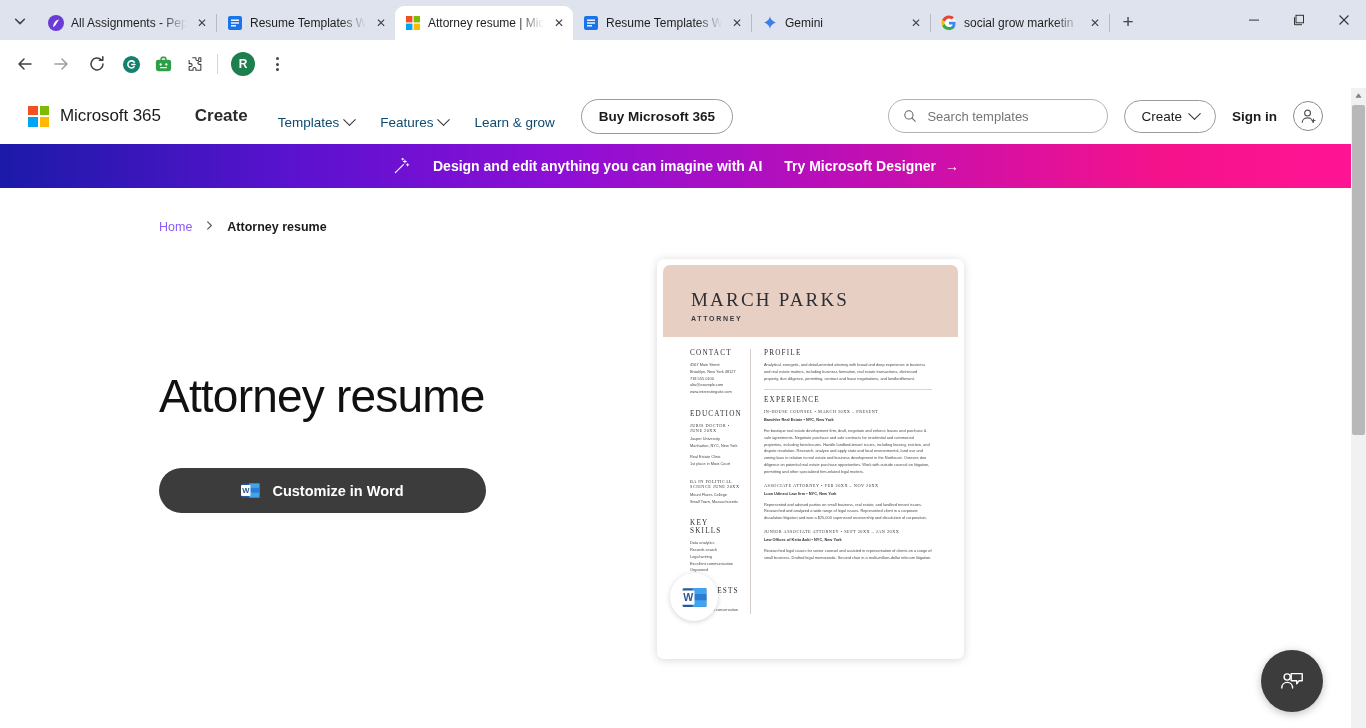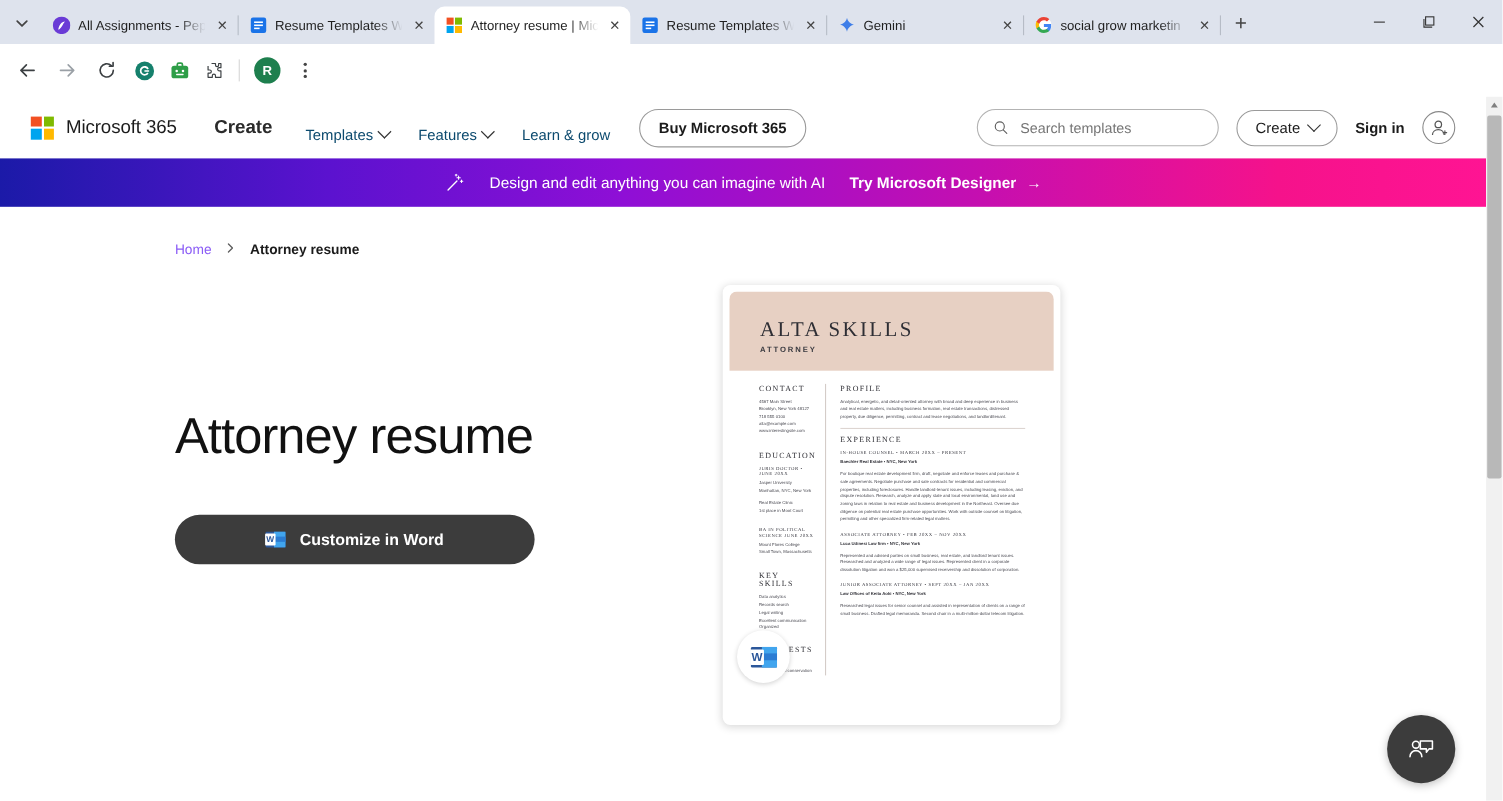--- a/index.html
+++ b/index.html
@@ -134,21 +134,21 @@
     width: 30px; height: 30px; border-radius: 50%; border: 1.2px solid #8a8a8a;
     display: flex; align-items: center; justify-content: center;
   }
 
   .promo-banner {
     height: 44px; width: 1351px;
     background: linear-gradient(90deg, #1b1aa8 0%, #5b12cf 22%, #8f0fd6 42%, #c50fb0 66%, #f5128b 86%, #ff1493 100%);
     display: flex; align-items: center; justify-content: center; gap: 22px;
     color: #fff;
   }
-  .promo-text { font-size: 14px; font-weight: 400; }
+  .promo-text { font-size: 14px; font-weight: 700; }
   .promo-cta { font-size: 14px; font-weight: 700; display:flex; align-items:center; gap:9px;}
 
   .content { padding: 0 0 0 0; position: relative; }
 
   .breadcrumb {
     display: flex; align-items: center; gap: 12px;
     padding: 32px 0 0 159px; font-size: 12.5px;
   }
   .bc-home { color: #8b5cf6; }
   .bc-sep { color: #6b6b6b; font-size: 12px; display:inline-block;}
@@ -483,21 +483,21 @@
               </div>
             </div>
           </div>
 
           <div class="preview-wrap">
             <div class="preview-outer">
               <div class="preview-frame">
                 <div class="doc" style="left:6px;top:6px;width:295px;height:388px;">
                   <div class="doc-inner" style="width:295px;height:388px;">
                     <div class="doc-head">
-                      <div class="doc-name">ALTA SKILLS</div>
+                      <div class="doc-name">MARCH PARKS</div>
                       <div class="doc-role">ATTORNEY</div>
                     </div>
                     <div class="doc-body">
 
                       <div class="doc-left">
                         <div class="sec-title">CONTACT</div>
                         <div class="tiny">4567 Main Street</div>
                         <div class="tiny">Brooklyn, New York 48127</div>
                         <div class="tiny">718 555 0100</div>
                         <div class="tiny">alta@example.com</div>

